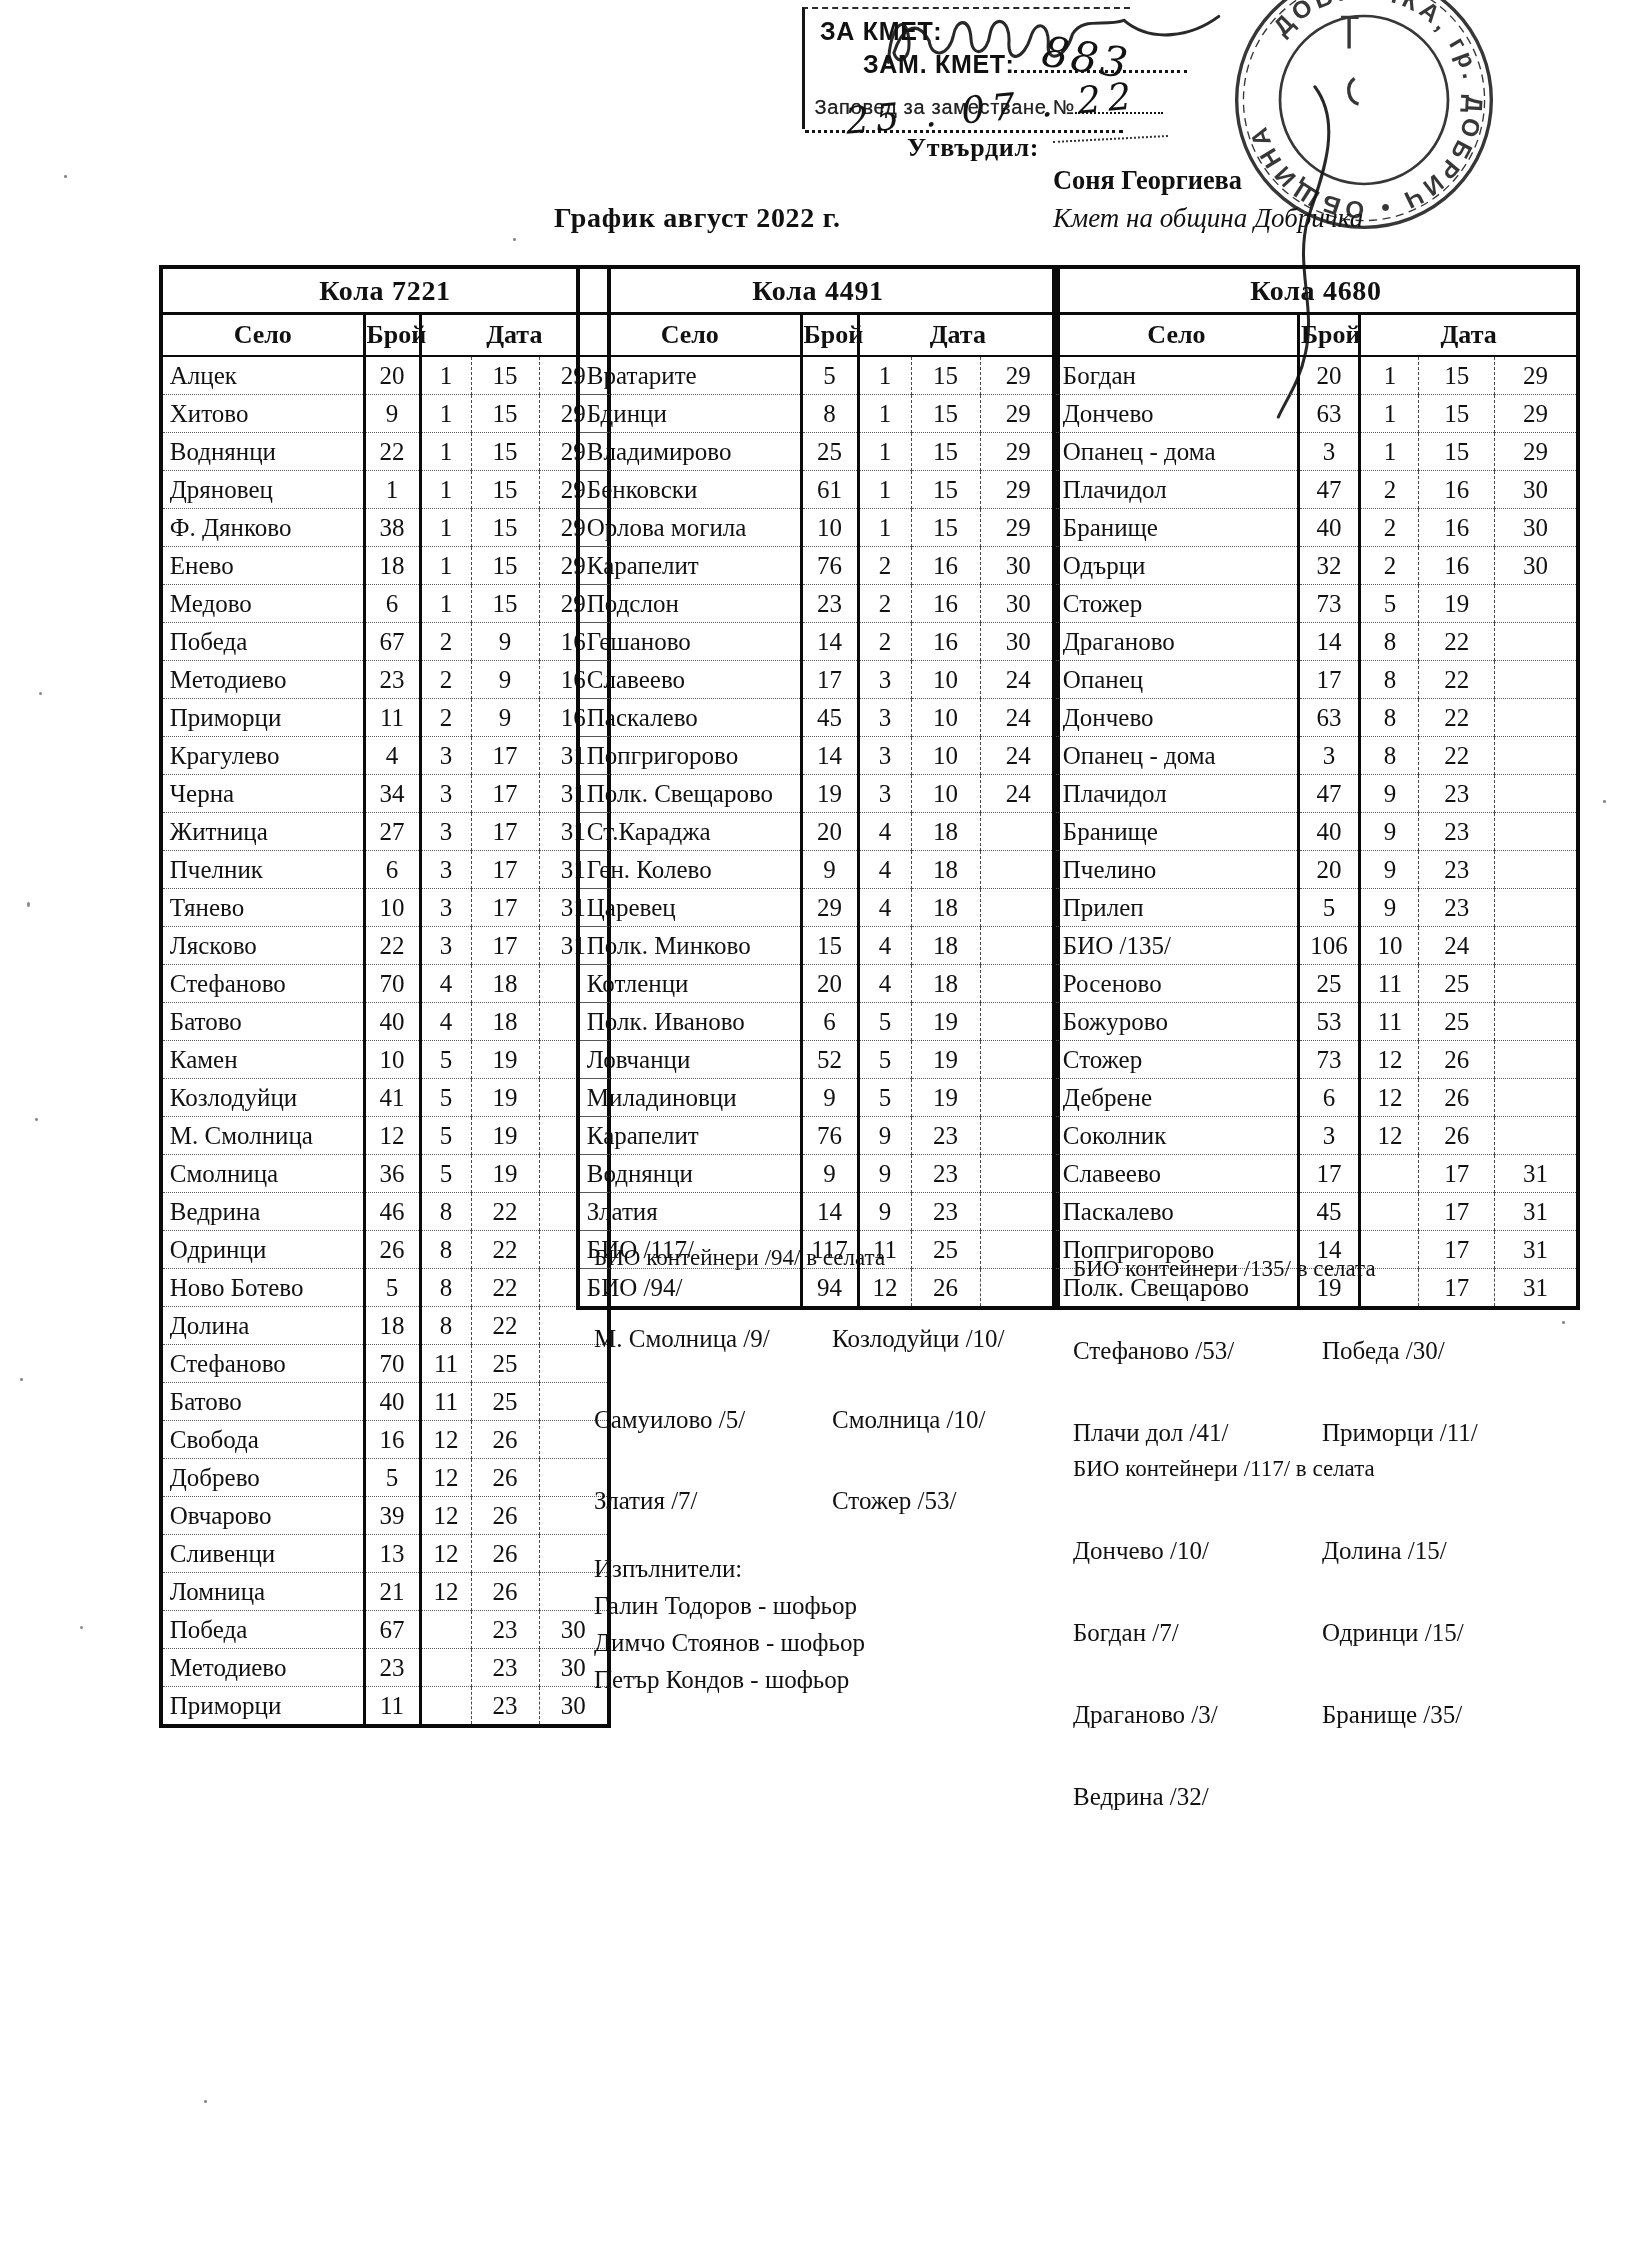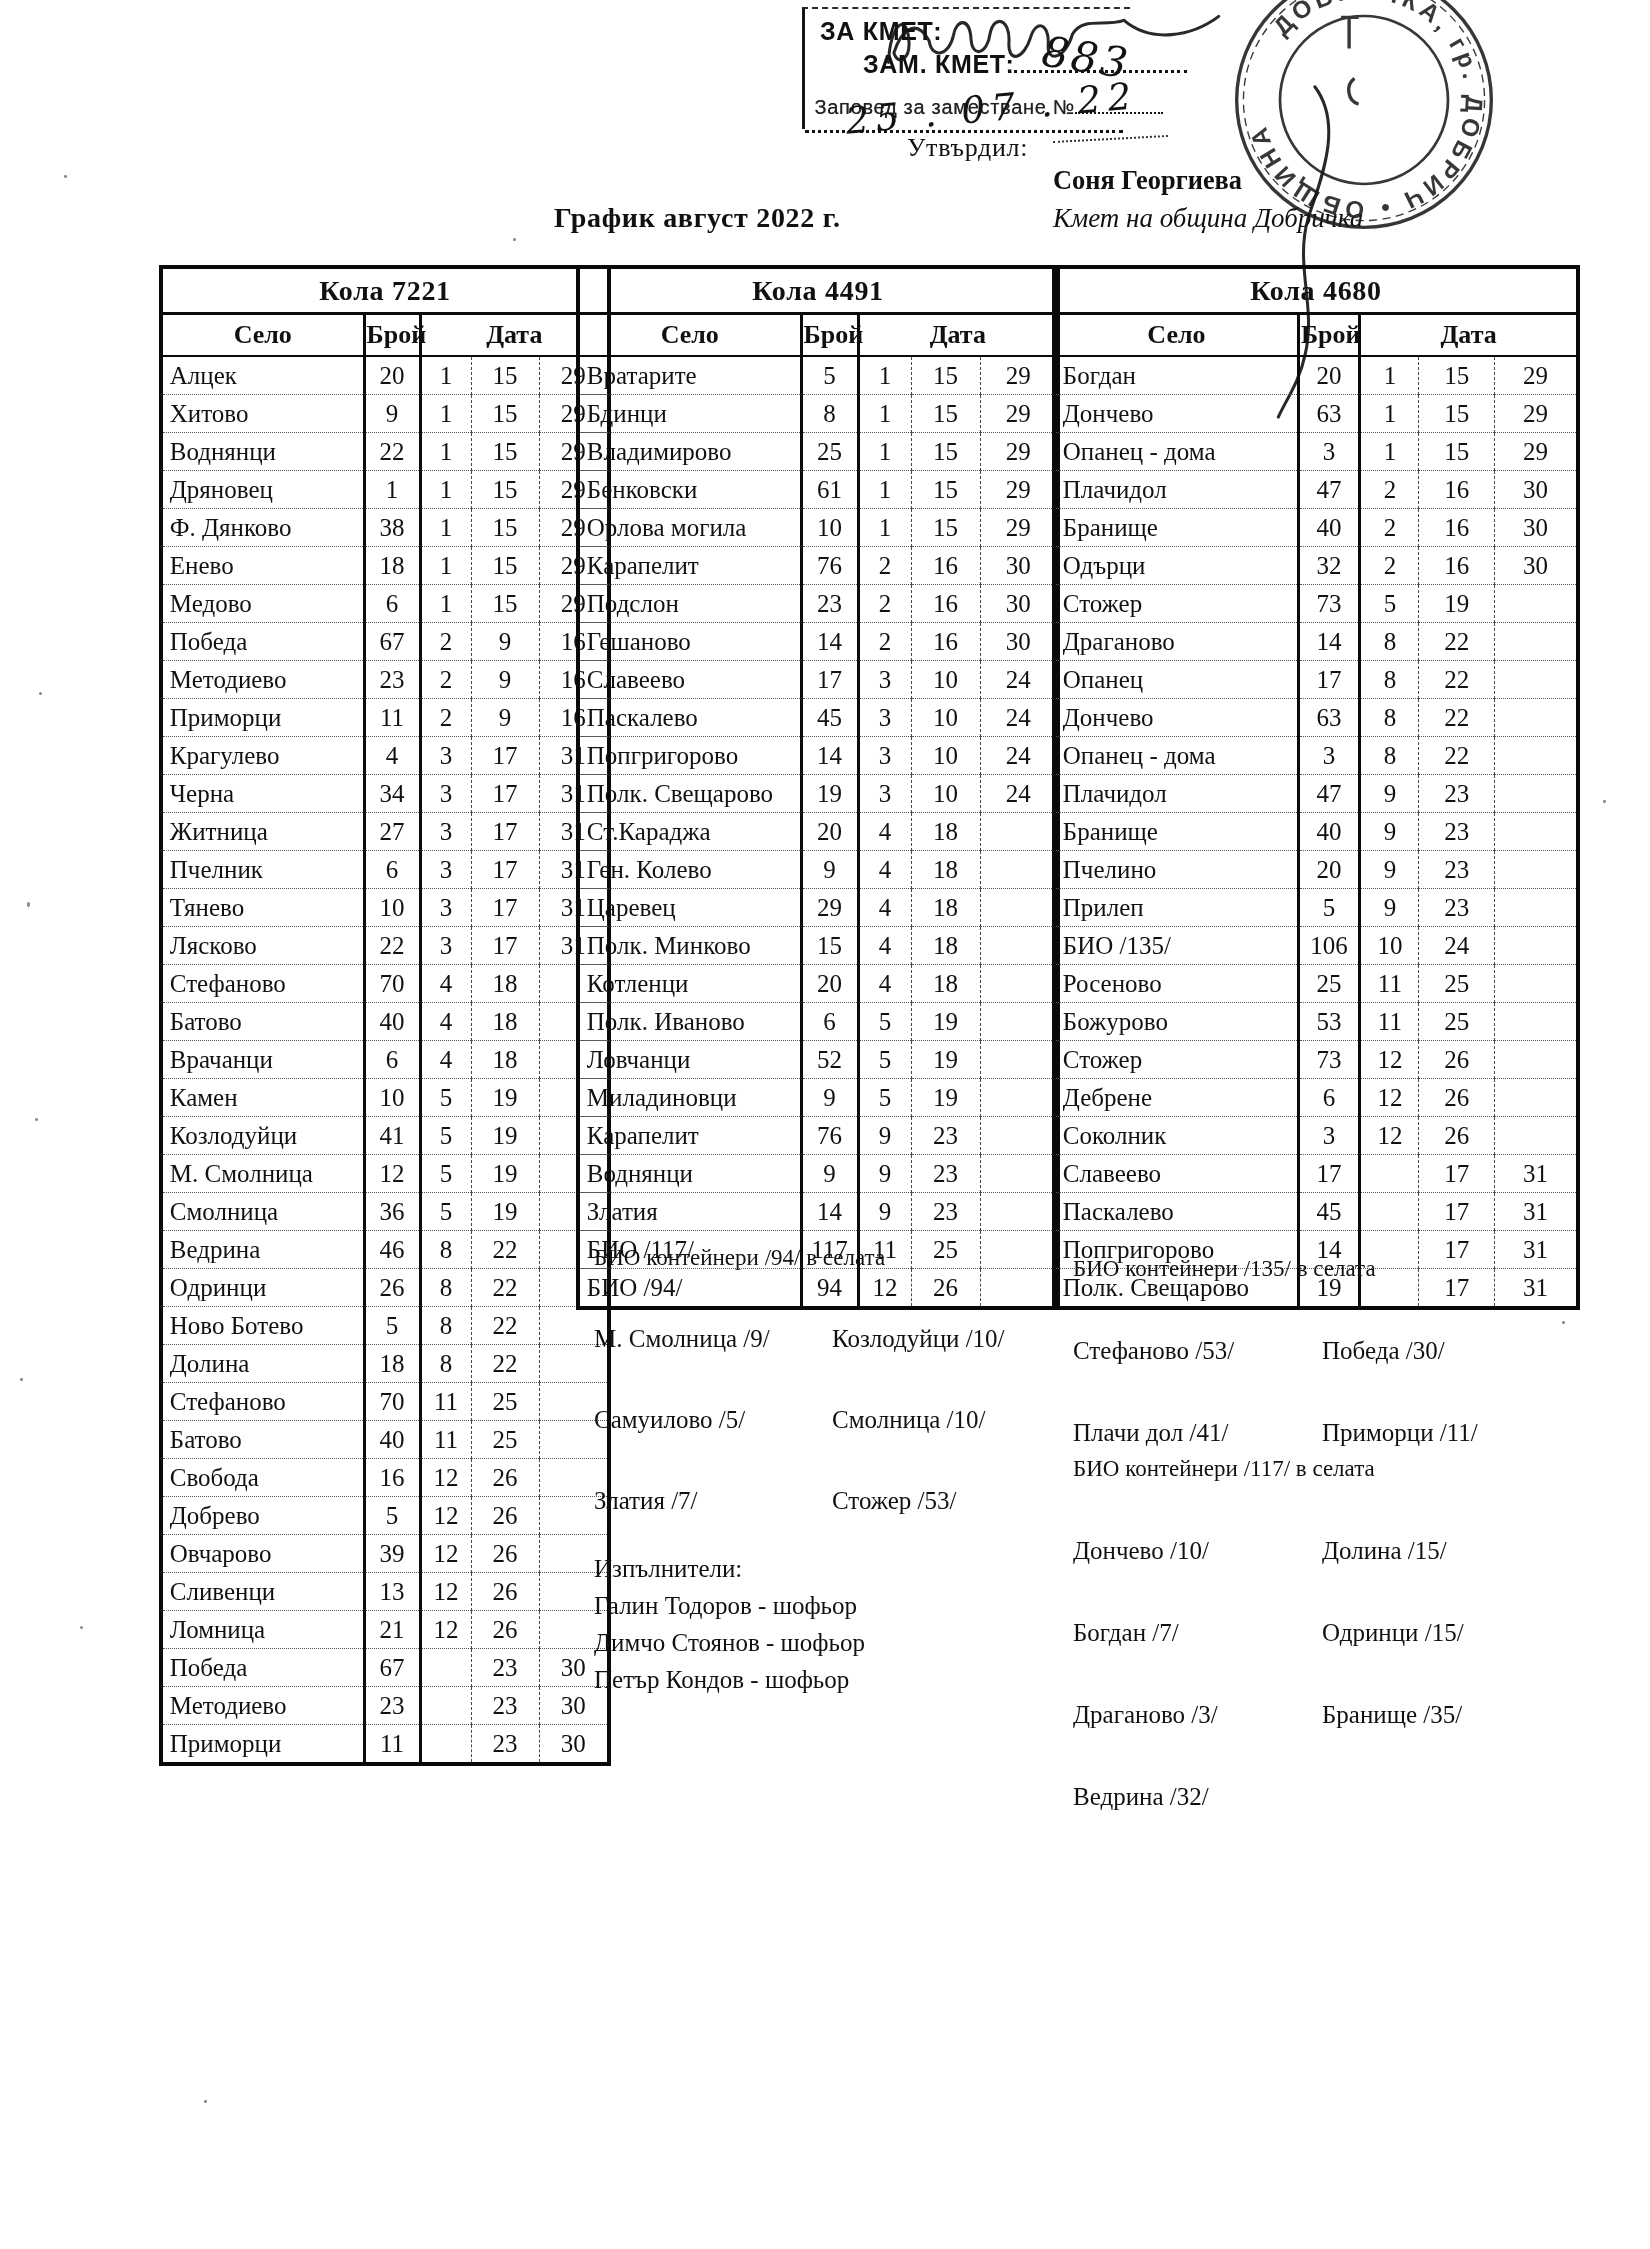--- a/index.html
+++ b/index.html
@@ -11,21 +11,21 @@
             font-family:"Liberation Sans",sans-serif;}
   .sb-l1{position:absolute;left:15px;top:8.1px;font-size:25px;font-weight:bold;letter-spacing:0.7px;}
   .sb-l2{position:absolute;left:15px;top:41px;font-size:25px;font-weight:bold;letter-spacing:0.7px;white-space:nowrap;margin-left:43px;}
   .dots{display:inline-block;border-bottom:3.4px dotted #141414;height:20.3px;vertical-align:baseline;}
   .sb-l3{position:absolute;left:9.5px;top:83px;font-size:20px;color:#222;letter-spacing:0.7px;white-space:nowrap;
          text-shadow:0 0 0.7px #555;}
   .sb-bottomdots{position:absolute;left:0;bottom:-4.1px;width:318px;border-bottom:3.4px dotted #141414;}
   .hw{font-family:"DejaVu Serif",serif;font-style:italic;color:#131313;}
   .hw-num{position:absolute;left:1042px;top:32.5px;font-size:42px;transform:rotate(9deg);letter-spacing:2.7px;}
   .hw-date{position:absolute;left:845px;top:87px;font-size:37px;transform:rotate(-5deg);letter-spacing:6.8px;white-space:nowrap;}
-  .approve{position:absolute;left:907px;top:133px;font-size:26px;font-weight:normal;letter-spacing:0.7px;}
+  .approve{position:absolute;left:907px;top:133px;font-size:26px;font-weight:bold;letter-spacing:0.7px;}
   .approve-dots{position:absolute;left:1053px;top:138px;width:115px;border-bottom:2.7px dotted #333;transform:rotate(-3deg);}
   .signname{position:absolute;left:1053px;top:165px;font-size:26.4px;font-weight:bold;}
   .signtitle{position:absolute;left:1053px;top:203px;font-size:27px;font-style:italic;}
   .doctitle{position:absolute;left:554px;top:202px;font-size:28px;font-weight:bold;letter-spacing:0.7px;}
   
   .twrap{position:absolute;top:265px;}
   .t1{left:132px;width:448px;padding-left:27px;}
   .t2{left:576px;width:480px;}
   .t3{left:1052px;width:528px;}
   .twrap table{border-collapse:collapse;table-layout:fixed;width:100%;border:4.1px solid #0a0a0a;}
@@ -241,27 +241,20 @@
             <td class="c4"></td>
           </tr>
           <tr>
             <td class="c0">Батово</td>
             <td class="c1">40</td>
             <td class="c2">4</td>
             <td class="c3">18</td>
             <td class="c4"></td>
           </tr>
           <tr>
-            <td class="c0">Врачанци</td>
-            <td class="c1">6</td>
-            <td class="c2">4</td>
-            <td class="c3">18</td>
-            <td class="c4"></td>
-          </tr>
-          <tr>
             <td class="c0">Камен</td>
             <td class="c1">10</td>
             <td class="c2">5</td>
             <td class="c3">19</td>
             <td class="c4"></td>
           </tr>
           <tr>
             <td class="c0">Козлодуйци</td>
             <td class="c1">41</td>
             <td class="c2">5</td>

